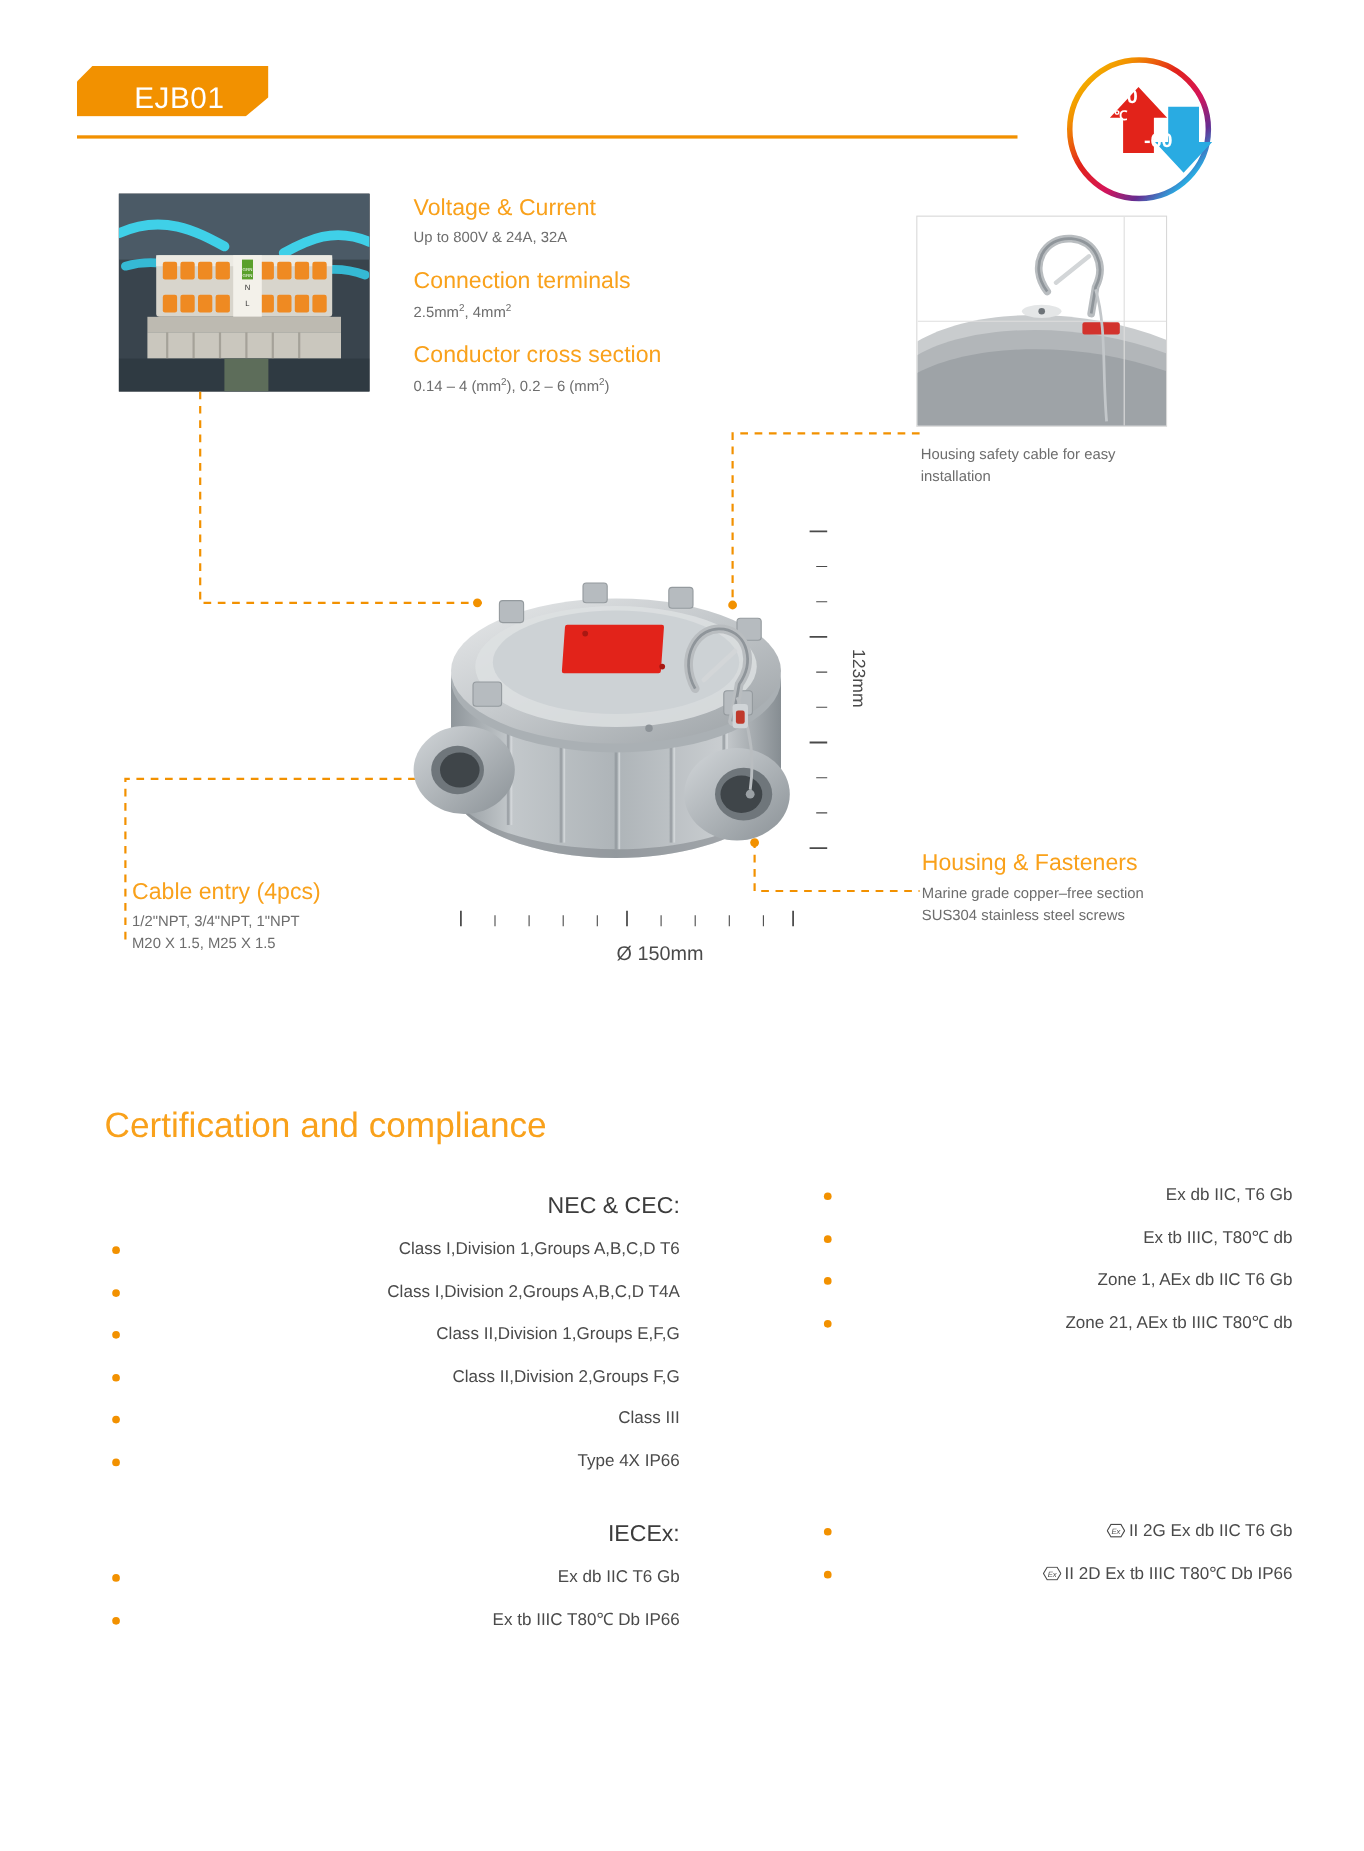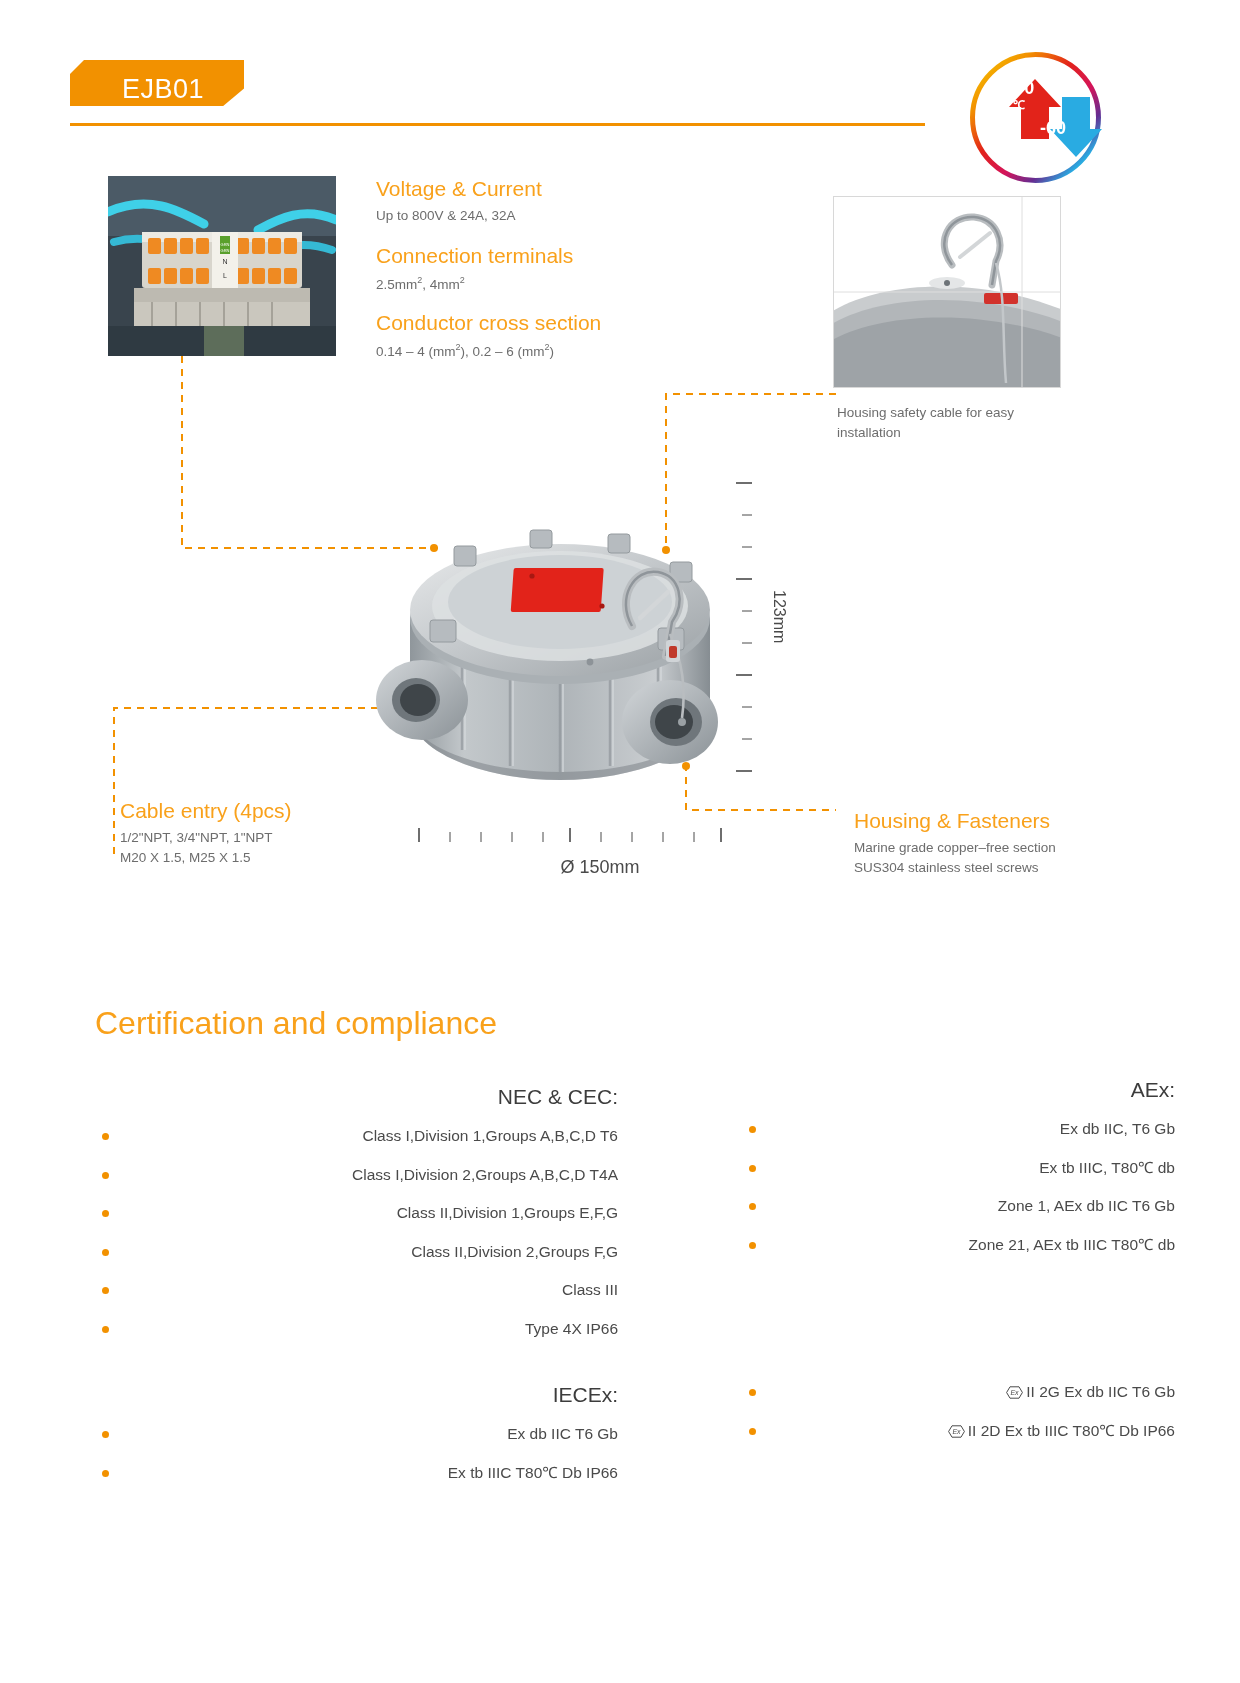--- a/index.html
+++ b/index.html
@@ -379,42 +379,41 @@
     </g>
   </svg>
   <div class="dim-h">Ø 150mm</div>
 
   <div class="spec" style="left:120px; top:798px;">
     <h3>Cable entry (4pcs)</h3>
     <p>1/2"NPT,  3/4"NPT,  1"NPT</p>
     <p style="margin-top:2px">M20 X 1.5,  M25 X 1.5</p>
   </div>
 
-  <div class="spec" style="left:838px; top:808px;margin-left:16px;">
+  <div class="spec" style="left:838px; top:772px;">
     <h3>Housing &amp; Fasteners</h3>
     <p>Marine grade copper–free section</p>
     <p style="margin-top:2px">SUS304 stainless steel screws</p>
   </div>
 
   <div class="cert-title">Certification and compliance</div>
 
   <div class="cert-col" style="left:98px; top:1085px; width:520px;">
     <h4>NEC &amp; CEC:</h4>
     <ul>
       <li>Class I,Division 1,Groups A,B,C,D T6</li>
       <li>Class I,Division 2,Groups A,B,C,D T4A</li>
       <li>Class II,Division 1,Groups E,F,G</li>
       <li>Class II,Division 2,Groups F,G</li>
       <li>Class III</li>
       <li>Type 4X IP66</li>
     </ul>
   </div>
 
   <div class="cert-col" style="left:745px; top:1078px; width:430px;">
-    <h4>AEx:</h4>
     <ul>
       <li>Ex db IIC, T6 Gb</li>
       <li>Ex tb IIIC, T80℃ db</li>
       <li>Zone 1, AEx db IIC T6 Gb</li>
       <li>Zone 21, AEx tb IIIC T80℃ db</li>
     </ul>
   </div>
 
   <div class="cert-col" style="left:98px; top:1383px; width:520px;">
     <h4>IECEx:</h4>

